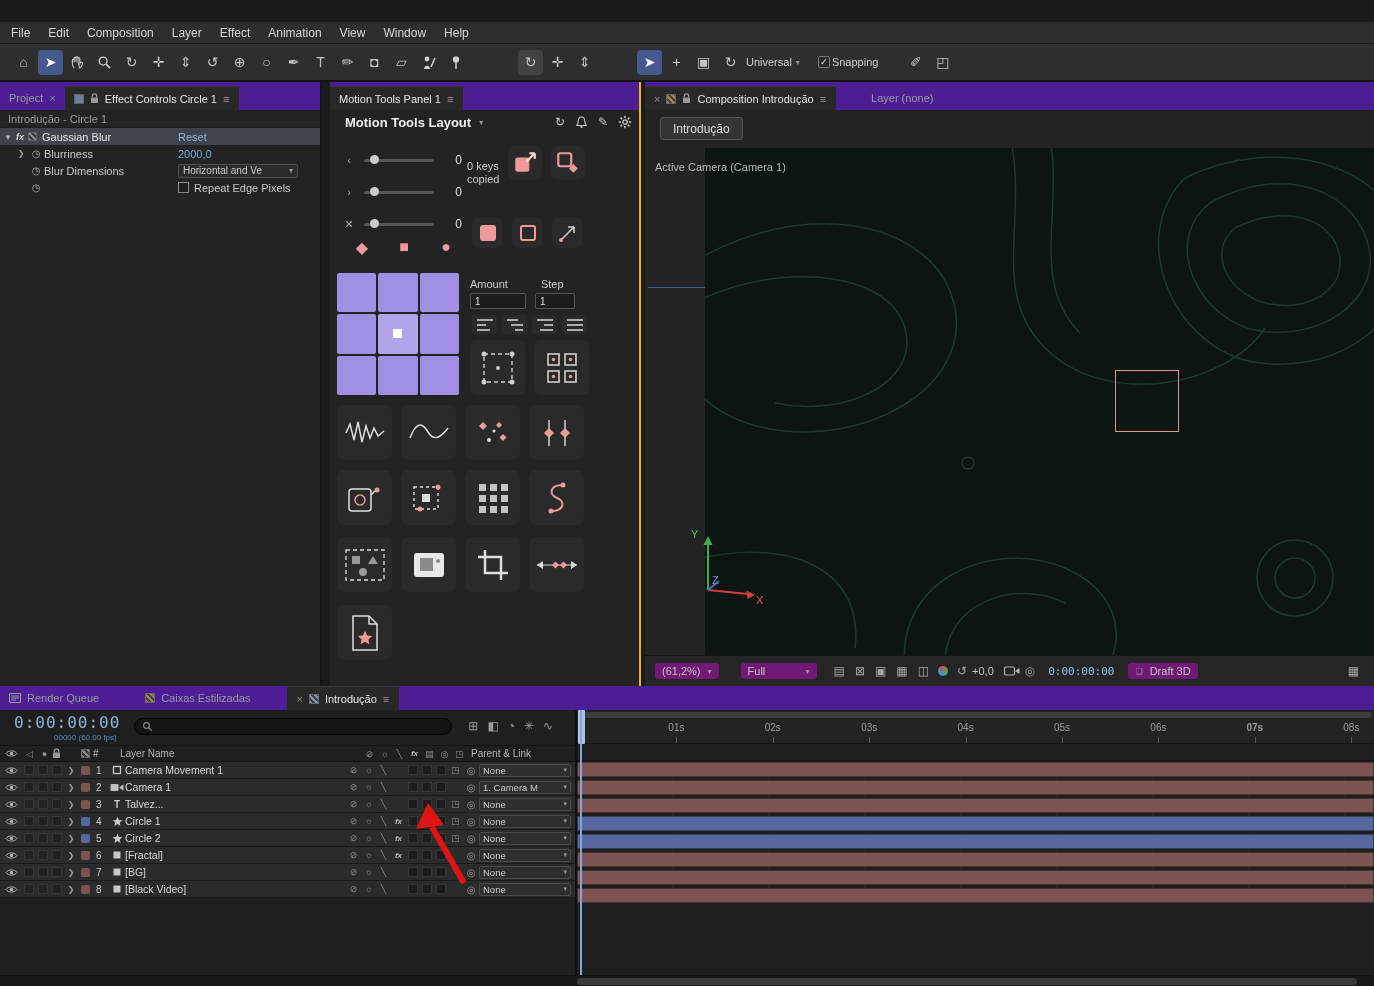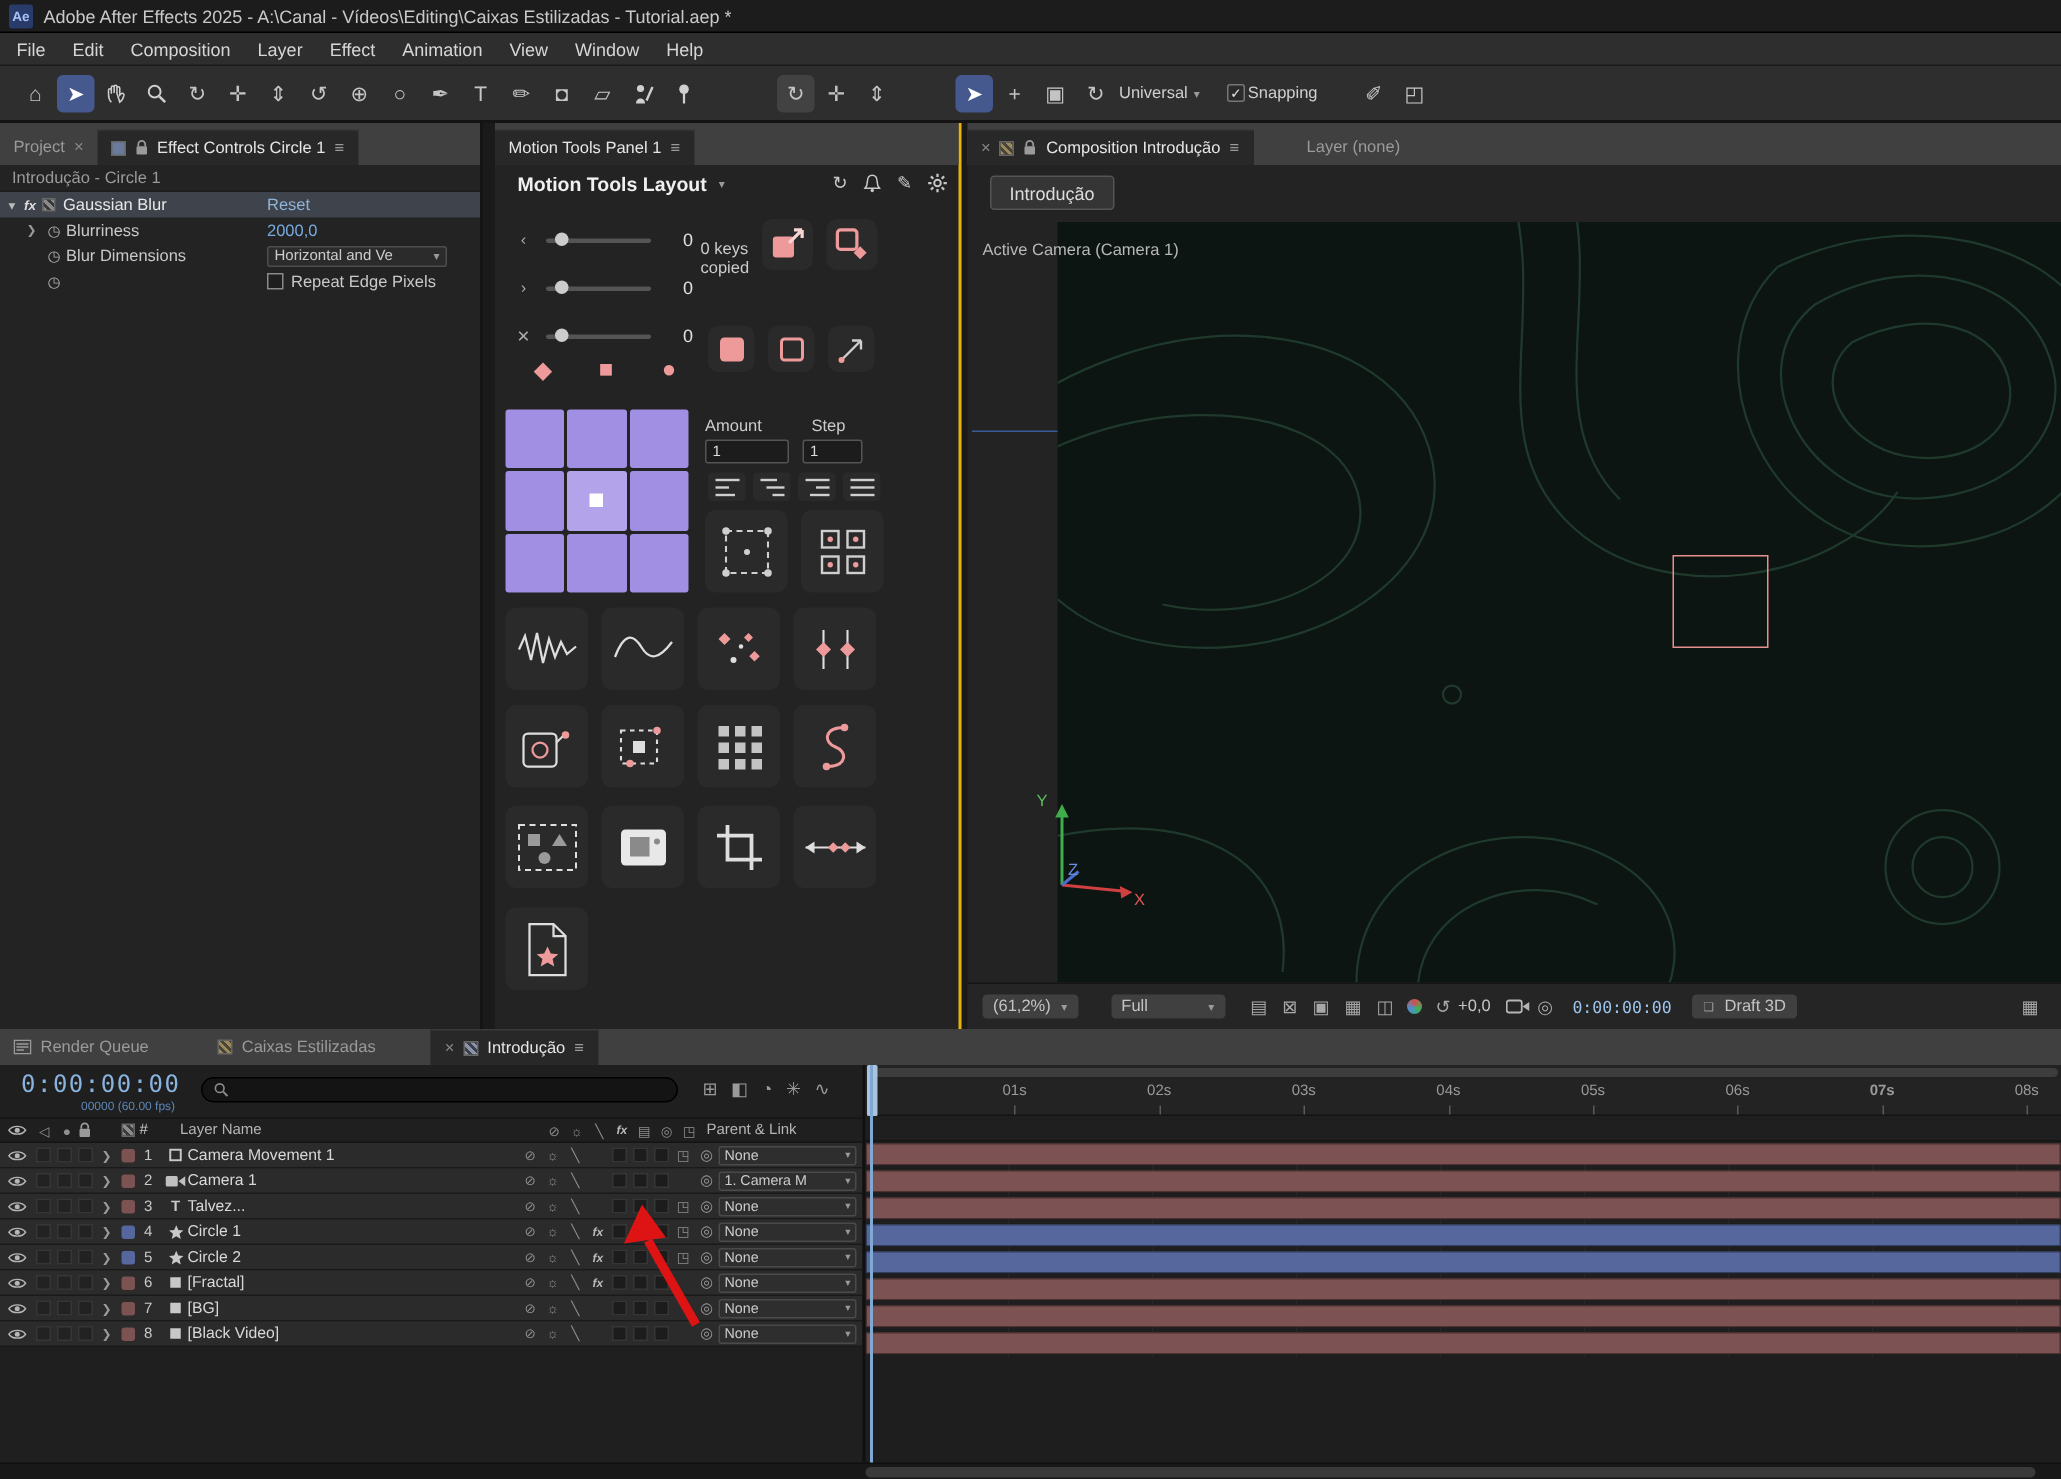--- a/index.html
+++ b/index.html
@@ -17,21 +17,21 @@
   .tool{width:25px;height:25px;margin:0 1px;border-radius:4px;display:flex;align-items:center;justify-content:center;color:#c4c4c4;font-size:14px;}
   .tool .g{line-height:1;}
   .tool.sel{background:#46598f;color:#fff;}
   .tool.sel2{background:#424242;}
   .tlabel{font-size:11px;color:#cfcfcf;margin:0 4px 0 2px;}
   .ddcaret{font-size:8px;color:#9a9a9a;}
   .cb{width:12px;height:12px;background:#2a2a2a;border:1px solid #777;border-radius:2px;display:flex;align-items:center;justify-content:center;font-size:9px;color:#e8e8e8;}
 
   
   .panel{position:absolute;background:#232323;}
-  .ptabs{height:28px;background:#404040;display:flex;align-items:flex-end;font-size:11px;color:#9a9a9a;}
+  .ptabs{height:28px;background:#4c1d95;display:flex;align-items:flex-end;font-size:11px;color:#9a9a9a;}
   .ptab{height:24px;display:flex;align-items:center;gap:6px;padding:0 9px;}
   .ptab.active{background:#282828;color:#e6e6e6;border-top:1px solid #3a3a3a;}
   .xicn{color:#8a8a8a;font-size:11px;}
   .hamb{color:#9a9a9a;font-size:11px;letter-spacing:1px;}
   .hatch{width:10px;height:10px;border:1px solid #666;background:repeating-linear-gradient(45deg,#8a8a8a 0 2px,#3a3a3a 2px 4px);}
   .hatch.tan{background:repeating-linear-gradient(45deg,#9a8a5a 0 2px,#4a4438 2px 4px);}
   .hatch.sm{width:9px;height:9px;}
 
   
   #effects-panel{left:0;top:82px;width:322px;height:604px;border-right:2px solid #141414;}
@@ -83,21 +83,21 @@
   
   #comp-panel{left:645px;top:82px;width:729px;height:604px;}
   .comp-chip{position:absolute;left:15px;top:35px;height:23px;padding:0 12px;background:#353535;border:1px solid #555;border-radius:3px;display:flex;align-items:center;font-size:12px;color:#ddd;}
   #canvas{position:absolute;left:60px;top:66px;width:669px;height:507px;background:#0c1511;overflow:hidden;}
   .cam-label{position:absolute;left:10px;top:79px;color:#b8b8b8;font-size:11px;z-index:3;}
   .sel-rect{position:absolute;left:410px;top:222px;width:64px;height:62px;border:1px solid #e79090;}
   .guide-line{position:absolute;left:3px;top:205px;width:57px;height:1px;background:#3c66a8;opacity:.85;}
   .gizmo{position:absolute;left:43px;top:446px;width:92px;height:86px;z-index:3;}
   .axis-label{position:absolute;font-size:11px;font-weight:400;}
   .cfoot{position:absolute;left:0;right:0;bottom:0;height:31px;background:#252525;border-top:1px solid #151515;display:flex;align-items:center;padding:0 10px;font-size:11px;color:#c4c4c4;}
-  .fdrop{background:#404040;border-radius:3px;padding:2px 7px;display:flex;align-items:center;gap:7px;}
+  .fdrop{background:#701a75;border-radius:3px;padding:2px 7px;display:flex;align-items:center;gap:7px;}
   .ficon{color:#a8a8a8;font-size:12px;margin:0 5px;}
   .rgbdot{width:10px;height:10px;border-radius:50%;background:conic-gradient(#d05050,#3fae5a,#4a90d2,#d05050);margin:0 4px;}
   .tcblue{color:#9cc3ea;font-family:"DejaVu Sans Mono",monospace;font-size:11px;}
 
   
   #timeline{left:0;top:686px;width:1374px;height:300px;background:#1f1f1f;}
   #timeline .ptabs{height:24px;}
   .tl-toolbar{position:absolute;left:0;top:24px;width:575px;height:35px;display:flex;align-items:flex-start;padding-top:3px;}
   .tl-tc{margin-left:14px;}
   .tl-tc .big{font-family:"DejaVu Sans Mono",monospace;font-size:16px;color:#8ab4e0;letter-spacing:1px;}
@@ -135,24 +135,20 @@
   .hscroll{position:absolute;left:0;bottom:0;width:1374px;height:11px;background:#181818;border-top:1px solid #101010;}
   .hscroll .thumb{position:absolute;left:577px;top:2px;width:780px;height:7px;background:#3a3a3a;border-radius:4px;}
   #red-arrow{position:absolute;left:402px;top:795px;z-index:50;}
   .ticon{display:inline-flex;align-items:center;}
 </style>
 </head>
 <body>
 
 <div class="screen">
 
-  <div class="titlebar">
-    <span class="aebadge">Ae</span>
-    <span class="wtitle">Adobe After Effects 2025 - A:\Canal - Vídeos\Editing\Caixas Estilizadas - Tutorial.aep *</span>
-  </div>
 
   <div class="menubar">
       <div class="menu-item">File</div>
       <div class="menu-item">Edit</div>
       <div class="menu-item">Composition</div>
       <div class="menu-item">Layer</div>
       <div class="menu-item">Effect</div>
       <div class="menu-item">Animation</div>
       <div class="menu-item">View</div>
       <div class="menu-item">Window</div>

